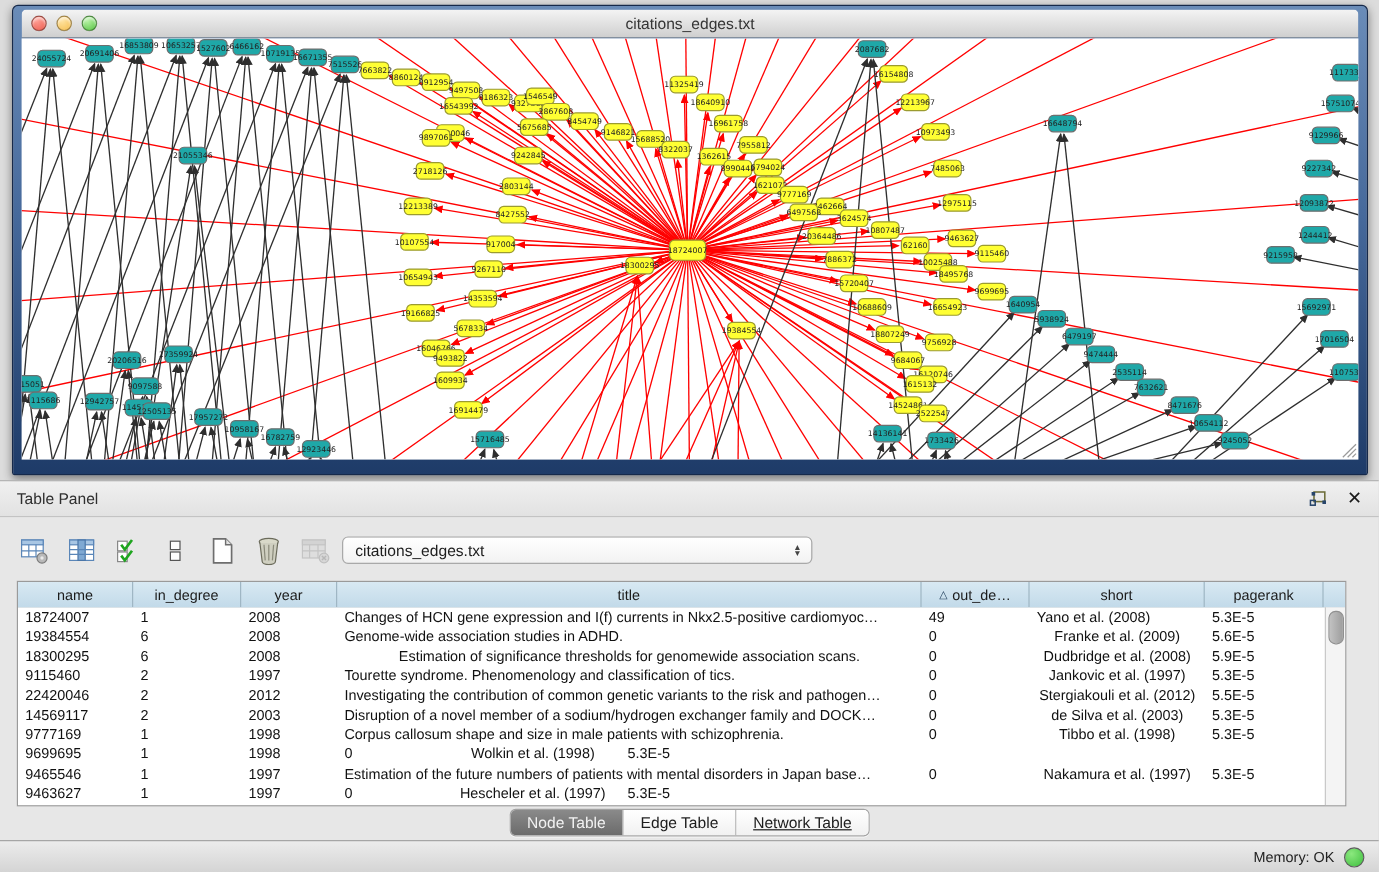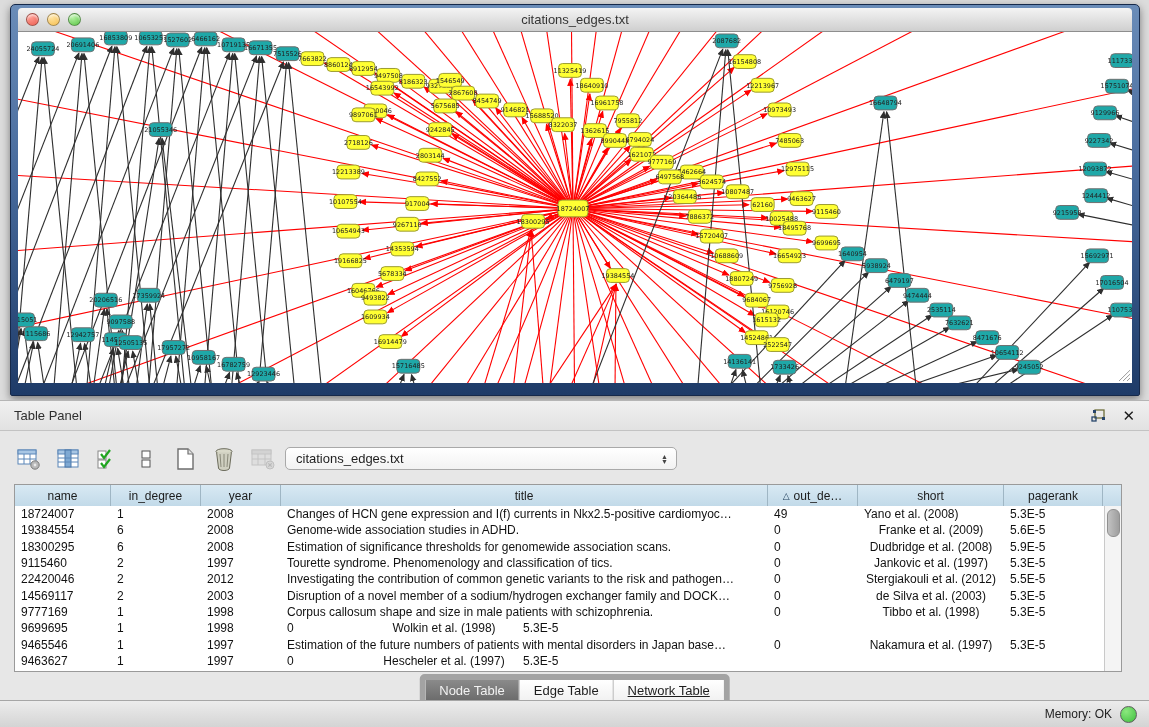--- a/index.html
+++ b/index.html
@@ -78,21 +78,21 @@
   #tbody{position:absolute;left:0;top:21px;right:16px;bottom:0;overflow:hidden;}
   .tr{display:flex;height:16.3px;align-items:center;background:#FFFFFF;}
   .td{box-sizing:border-box;padding:0 6px;font-size:12px;color:#111;overflow:hidden;white-space:nowrap;}
   
   #vscroll{position:absolute;top:21px;right:0;width:16px;bottom:0;background:#F4F4F4;border-left:1px solid #C9C9C9;}
   #vscroll .thumb{position:absolute;left:2px;top:3px;width:11px;height:26px;border-radius:6px;
       background:linear-gradient(90deg,#C2C2C2,#9E9E9E);border:1px solid #909090;}
   
   #table-tabs{
     position:absolute;left:50%;top:243px;transform:translateX(-50%);
-    display:flex;height:21px;border:6px solid #a3a3a3;border-radius:5px;overflow:hidden;
+    display:flex;height:21px;border:1px solid #a3a3a3;border-radius:5px;overflow:hidden;
     background:#FFFFFF;box-shadow:0 1px 0 rgba(255,255,255,.7);justify-content:center;
   }
   .tab-seg{padding:0 14px;display:flex;align-items:center;font-size:13px;color:#1D1D1D;
      border-right:1px solid #A8A8A8;background:linear-gradient(180deg,#FFFFFF,#F1F1F1);}
   .tab-seg:last-child{border-right:none;text-decoration:underline;}
   .tab-seg.active{background:linear-gradient(180deg,#8A8A8A,#6B6B6B);color:#F2F2F2;}
   
   #statusbar{
     position:absolute;left:0;top:700px;width:100%;height:27px;box-sizing:border-box;
     background:linear-gradient(180deg,#ECECEC,#D4D4D4);border-top:1px solid #A6A6A6;
@@ -945,21 +945,21 @@
           <div class="td" style="width: 80px; text-align: left;">2008</div>
           <div class="td" style="width: 487px; text-align: left;">Genome-wide association studies in ADHD.</div>
           <div class="td" style="width: 90px; text-align: left;">0</div>
           <div class="td" style="width: 146px; text-align: center;">Franke et al. (2009)</div>
           <div class="td" style="width: 99px; text-align: left;">5.6E-5</div>
         </div>
         <div class="tr">
           <div class="td" style="width: 96px; text-align: left;">18300295</div>
           <div class="td" style="width: 90px; text-align: left;">6</div>
           <div class="td" style="width: 80px; text-align: left;">2008</div>
-          <div class="td" style="width: 487px; text-align: left;">Estimation of significance thresholds for genomewide association scans.</div>
+          <div class="td" style="width: 487px; text-align: center;">Estimation of significance thresholds for genomewide association scans.</div>
           <div class="td" style="width: 90px; text-align: left;">0</div>
           <div class="td" style="width: 146px; text-align: center;">Dudbridge et al. (2008)</div>
           <div class="td" style="width: 99px; text-align: left;">5.9E-5</div>
         </div>
         <div class="tr">
           <div class="td" style="width: 96px; text-align: left;">9115460</div>
           <div class="td" style="width: 90px; text-align: left;">2</div>
           <div class="td" style="width: 80px; text-align: left;">1997</div>
           <div class="td" style="width: 487px; text-align: left;">Tourette syndrome. Phenomenology and classification of tics.</div>
           <div class="td" style="width: 90px; text-align: left;">0</div>

